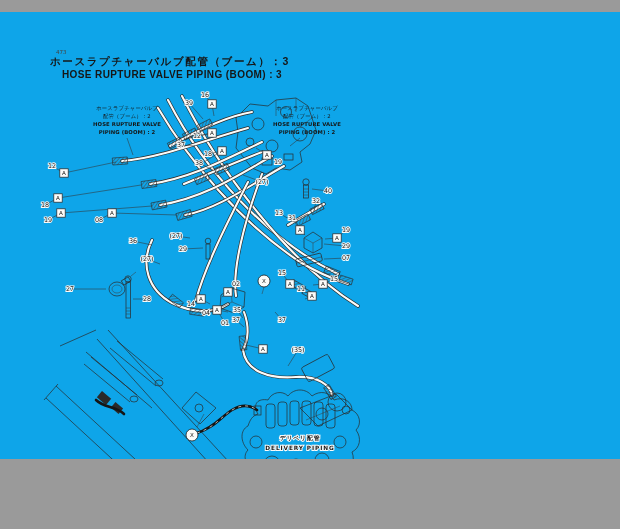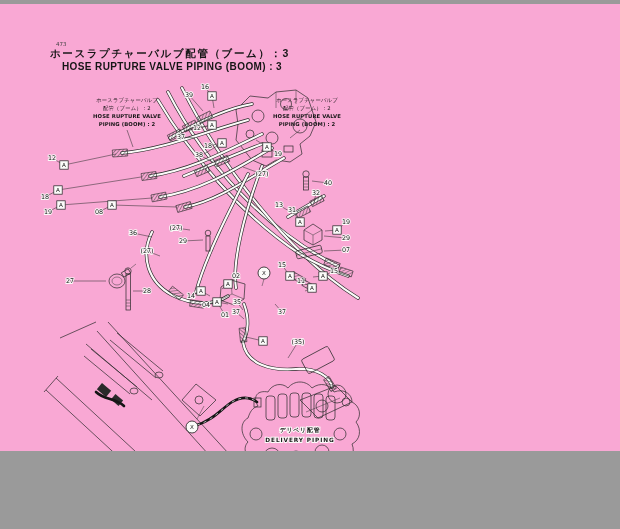--- a/index.html
+++ b/index.html
@@ -1,16 +1,16 @@
 <!DOCTYPE html>
 <html><head>
 <meta charset="utf-8">
 <style>
   html,body{margin:0;padding:0;background:#9a9a9a;}
-  .page{position:relative;width:620px;height:447px;margin:4px auto;background:#f9a8d4;overflow:hidden;
+  .page{position:relative;width:620px;height:447px;margin:12px auto;background:#0ea5e9;overflow:hidden;
         font-family:"Liberation Sans",sans-serif;}
   svg{position:absolute;left:0;top:0;}
   
   .ln{fill:none;stroke:#2a2a2a;stroke-width:0.7;}
   .lnt{fill:none;stroke:#3a3a3a;stroke-width:0.5;}
   .ho{fill:none;stroke:#2a2a2a;stroke-width:3.4;stroke-linecap:round;}
   .hi{fill:none;stroke:#fbfbf9;stroke-width:2.1;stroke-linecap:round;}
   .fit{fill:url(#hatch);stroke:#2a2a2a;stroke-width:0.6;}
   .solid{fill:#2a2a2a;stroke:none;}
   .dark{fill:none;stroke:#151515;stroke-width:2.6;stroke-linecap:round;}

